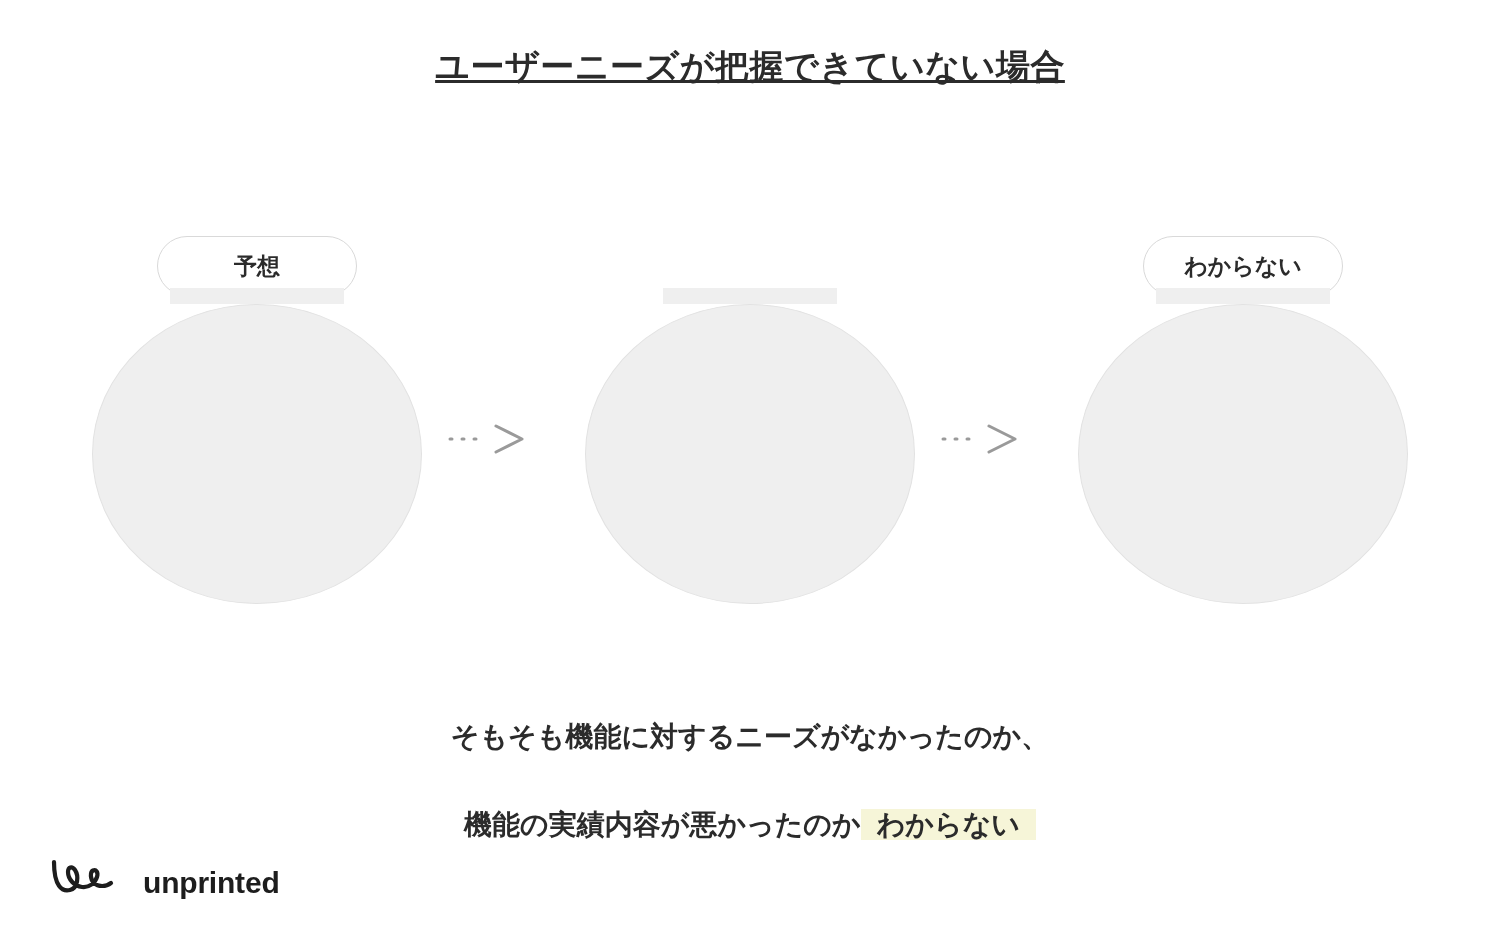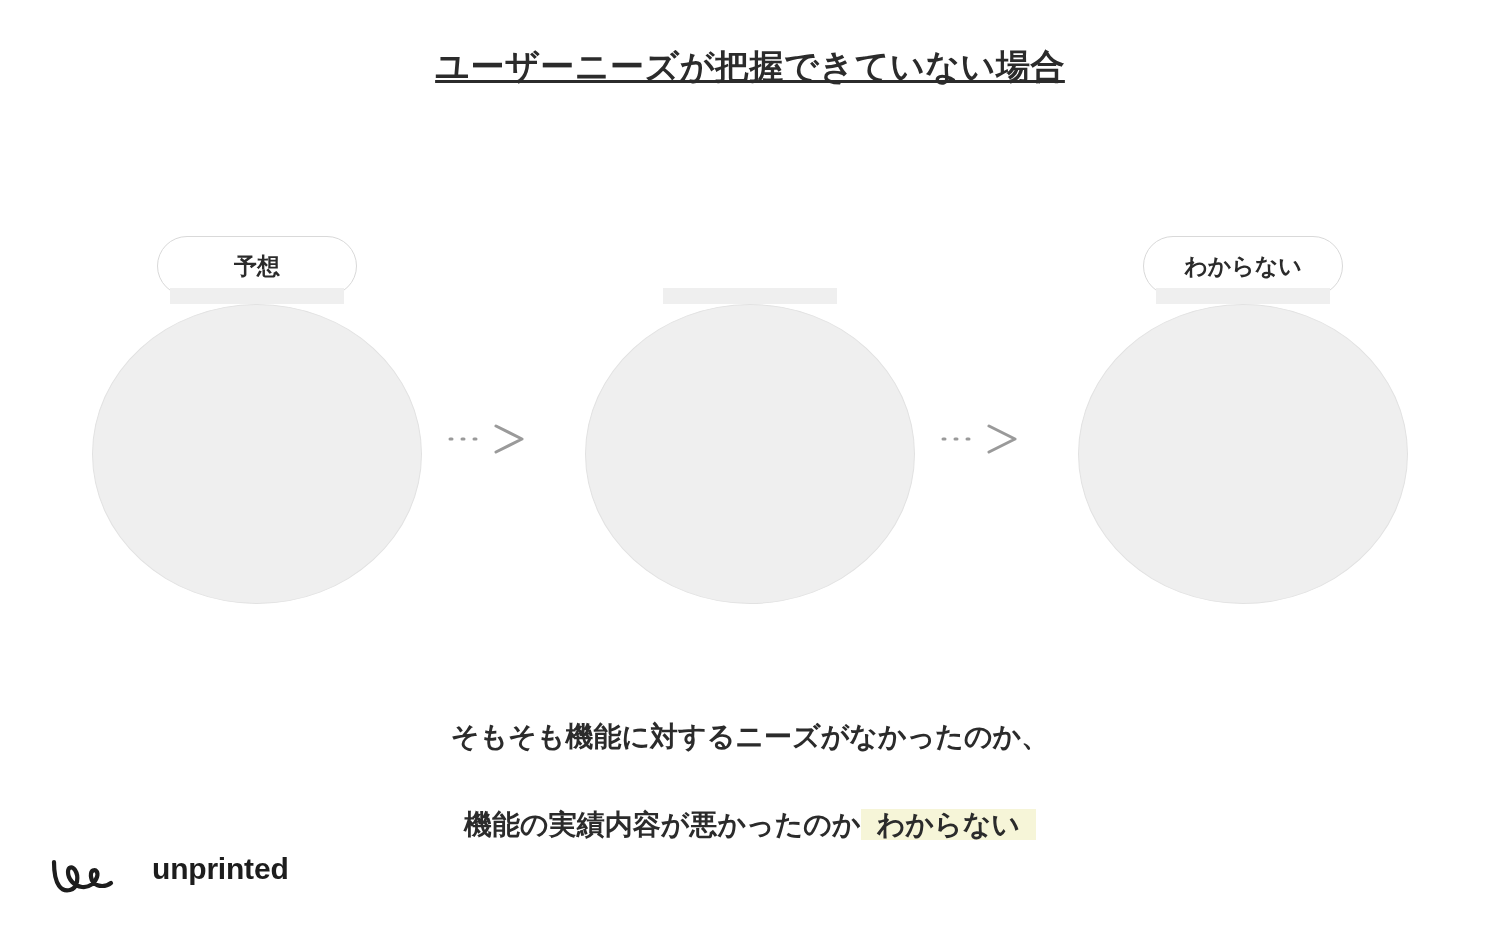--- a/index.html
+++ b/index.html
@@ -139,22 +139,22 @@
     background: #f6f5d8;
     padding: 0 16px;
   }
 
   
   .footer {
     position: absolute;
     left: 48px;
     bottom: 38px;
     display: flex;
-    align-items: flex-start;
-    gap: 28px;
+    align-items: flex-end;
+    gap: 19px;
   }
   .logo-mark { display: block; }
   .logo-text {
     font-size: 30px;
     font-weight: 700;
     color: #1d1d1d;
     letter-spacing: -0.2px;
   }
 </style>
 </head>

